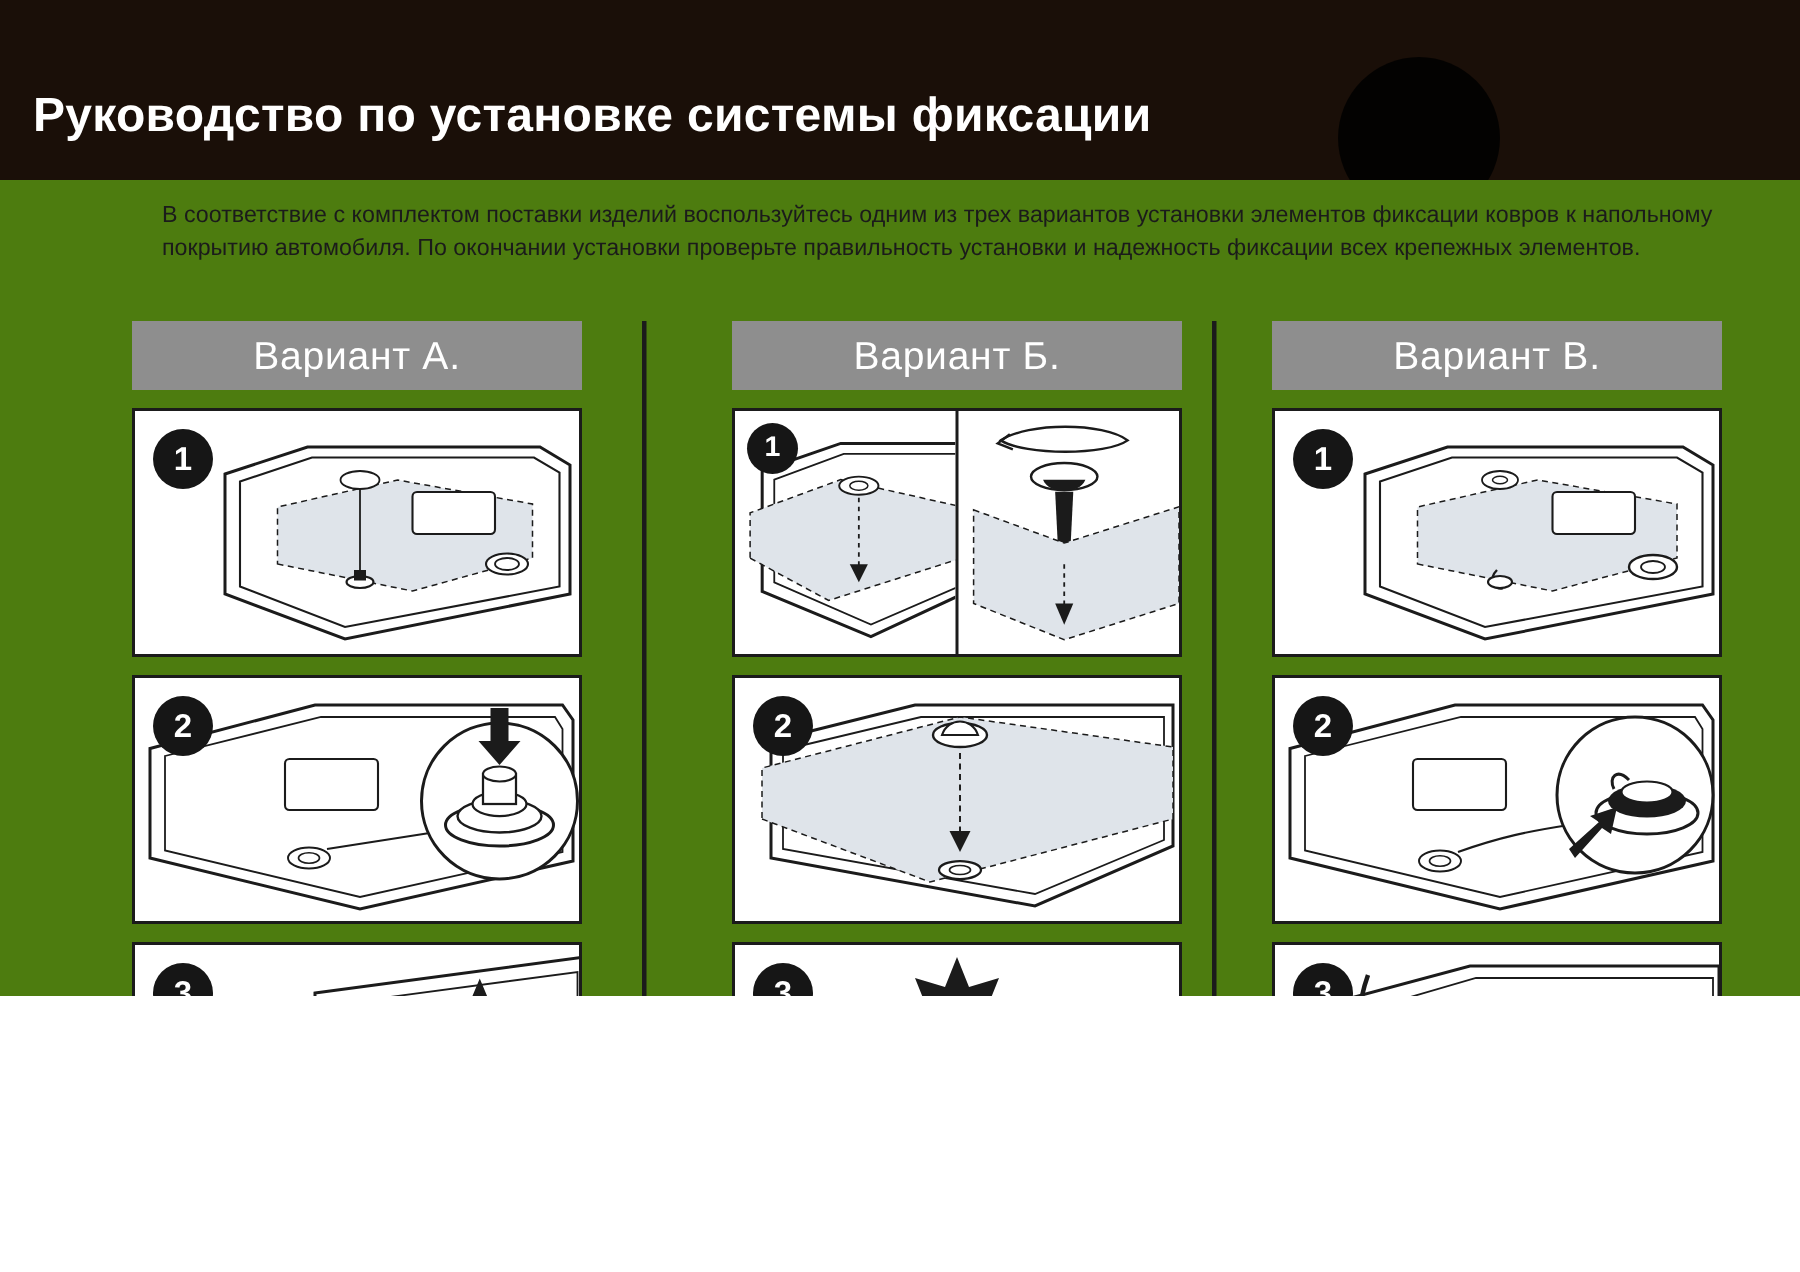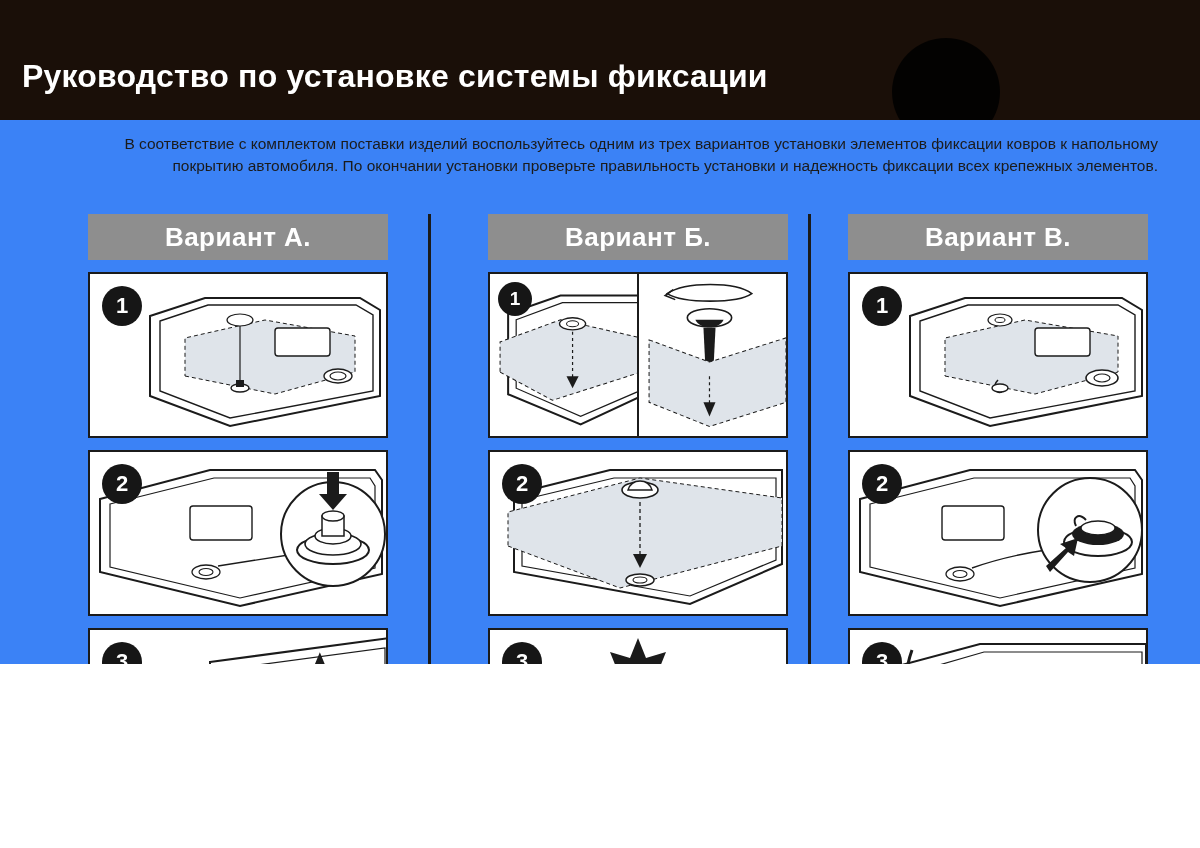--- a/index.html
+++ b/index.html
@@ -7,23 +7,22 @@
     padding: 0;
     background: #ffffff;
   }
   body {
     font-family: "Liberation Sans", sans-serif;
   }
   .page {
     position: relative;
     width: 1200px;
     height: 664px;
-    background: #3b82f6;
+    background: #4d7c0f;
     overflow: hidden;
-    text-align: right;
   }
   
   .header-band {
     position: absolute;
     left: 0; top: 0;
     width: 1200px;
     height: 120px;
     background: #1a0f08;
     overflow: hidden;
   }
@@ -81,21 +80,21 @@
     width: 3px;
     height: 596px;
     background: #1b1b1b;
   }
 
   .col-head {
     height: 46px;
     background: #8e8e8e;
     color: #ffffff;
     font-size: 26px;
-    font-weight: bold;
+    font-weight: normal;
     display: flex;
     align-items: center;
     justify-content: center;
     letter-spacing: 0.5px;
   }
   .panel {
     position: relative;
     margin-top: 12px;
     height: 162px;
     border: 2px solid #1b1b1b;

